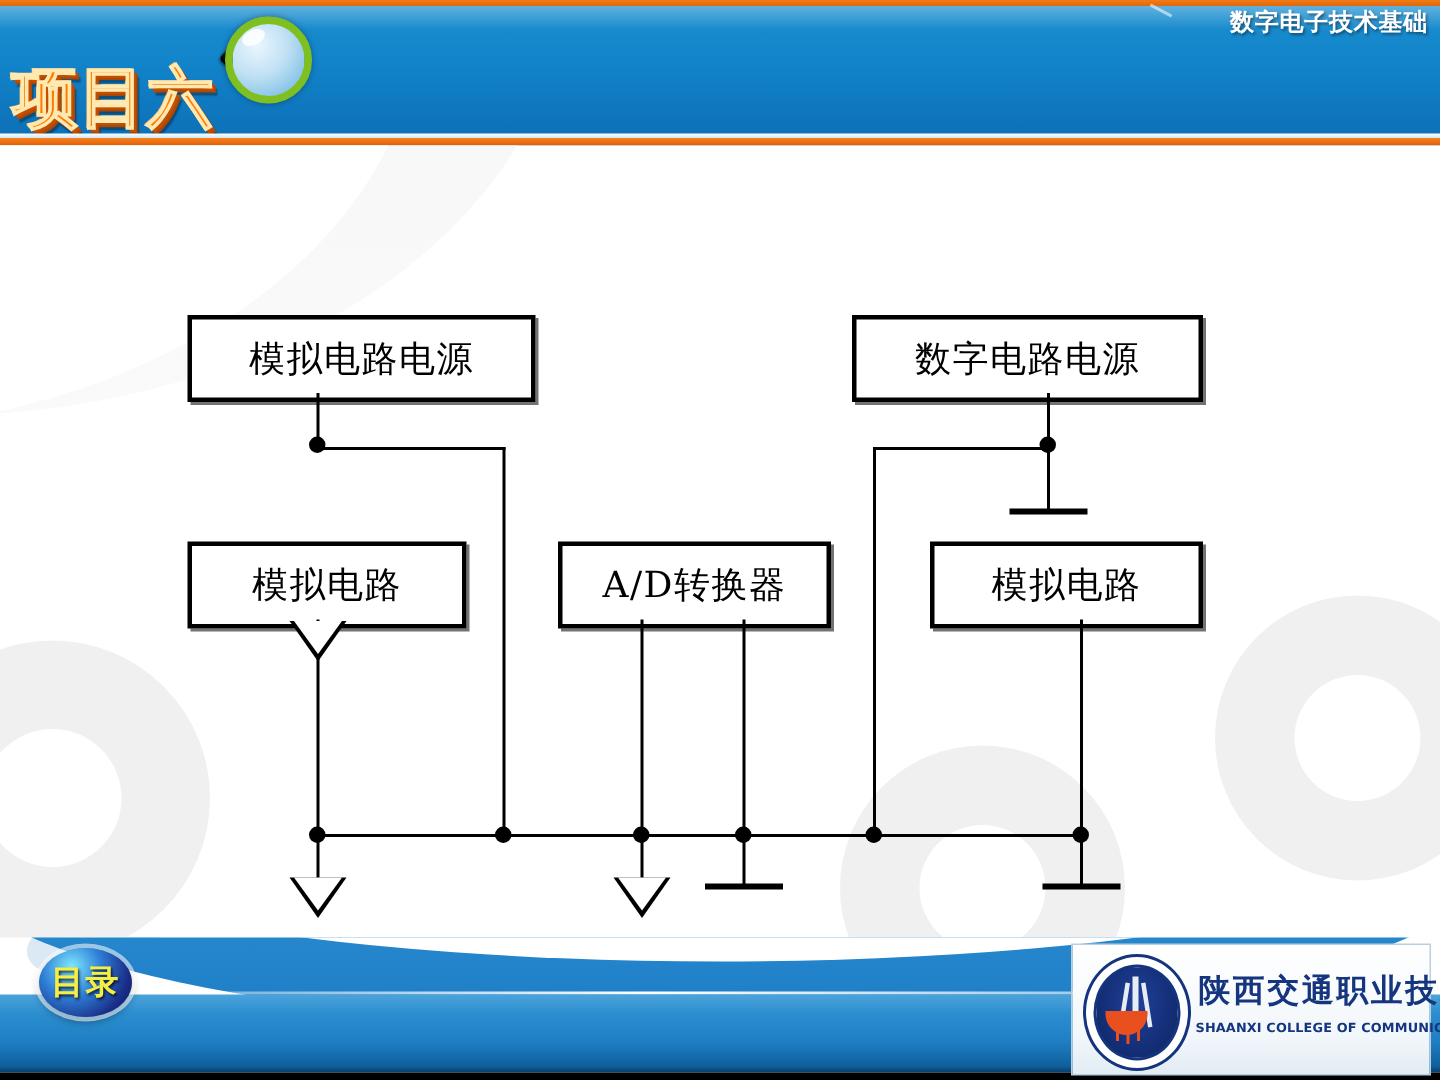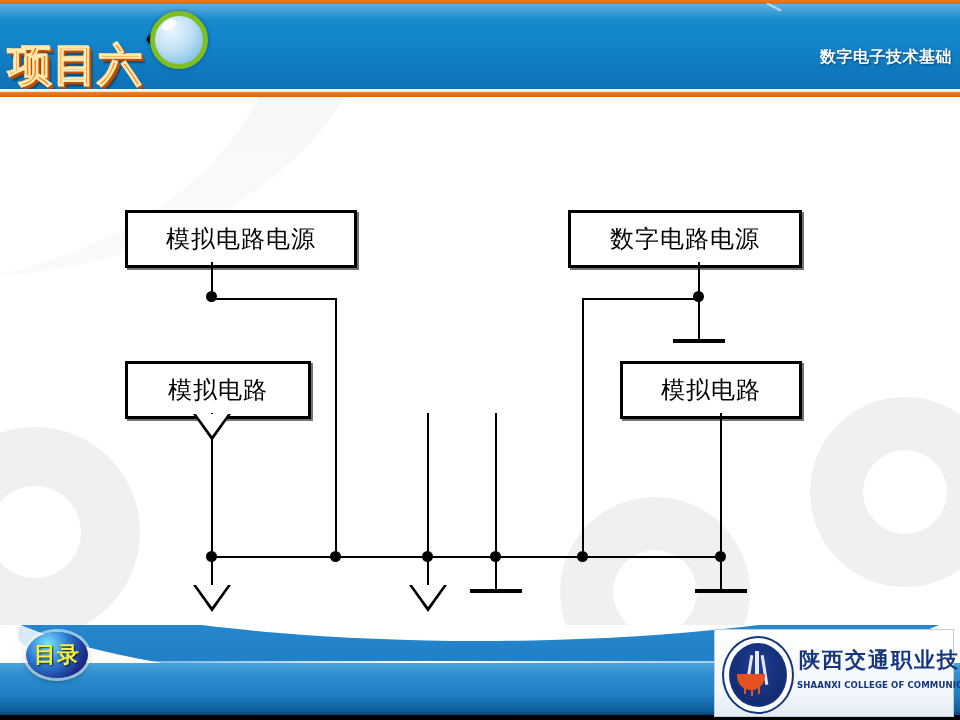--- a/index.html
+++ b/index.html
@@ -16,21 +16,21 @@
   #header-sheen{position:absolute;left:0;top:4px;width:960px;height:16px;
           background:linear-gradient(180deg,rgba(255,255,255,.30),rgba(255,255,255,0));}
   #header-botline{position:absolute;left:0;top:89px;width:960px;height:3px;
           background:linear-gradient(180deg,#ffffff,#cfe6f5);}
   #header-orange{position:absolute;left:0;top:92px;width:960px;height:5px;
           background:linear-gradient(180deg,#f58220 0%,#e35d05 100%);}
 
   #course-tag{position:absolute;right:8px;top:5px;color:#ffffff;
           font-size:16px;font-weight:bold;letter-spacing:.5px;
           font-family:"DejaVu Sans","Liberation Sans",sans-serif;
-          text-shadow:1px 1px 2px rgba(0,0,0,.45);margin-top:42px;}
+          text-shadow:1px 1px 2px rgba(0,0,0,.45);}
   #course-tag-slash{position:absolute;right:178px;top:6px;width:16px;height:2px;
           background:rgba(255,255,255,.55);transform:rotate(28deg);}
 
   #project-badge{position:absolute;left:8px;top:8px;width:168px;height:78px;margin-top:24px;}
   #project-badge .ptxt{position:absolute;left:0;top:4px;width:168px;
           font-family:"DejaVu Sans","Liberation Sans",sans-serif;
           font-size:44px;font-weight:bold;letter-spacing:1px;
           color:#ff7a00;
           text-shadow:
              2px 2px 0 #c24e00, 3px 3px 0 #b04600,
@@ -178,20 +178,23 @@
 
       <div class="dbox" style="left:125px;top:113px;width:226px;height:52px;">
         <span>模拟电路电源</span>
       </div>
       <div class="dbox" style="left:568px;top:113px;width:228px;height:52px;">
         <span>数字电路电源</span>
       </div>
       <div class="dbox" style="left:125px;top:264px;width:180px;height:52px;">
         <span>模拟电路</span>
       </div>
+      <div class="dbox" style="left:372px;top:264px;width:176px;height:52px;">
+        <span>A/D转换器</span>
+      </div>
       <div class="dbox" style="left:620px;top:264px;width:176px;height:52px;">
         <span>模拟电路</span>
       </div>
 
       <div class="wire-v" style="left:211px;top:165px;height:34px;"></div>
 
       <div class="wire-h" style="left:211px;top:201px;width:126px;"></div>
       <div class="wire-v" style="left:335px;top:201px;height:260px;"></div>
 
       <div class="wire-v" style="left:698px;top:165px;height:34px;"></div>

